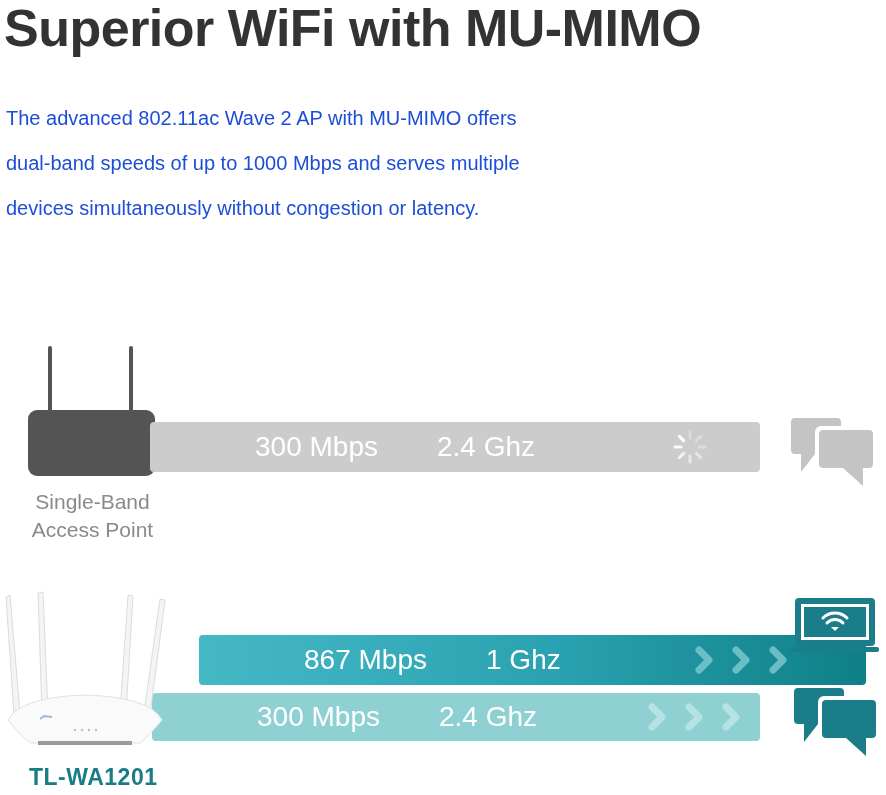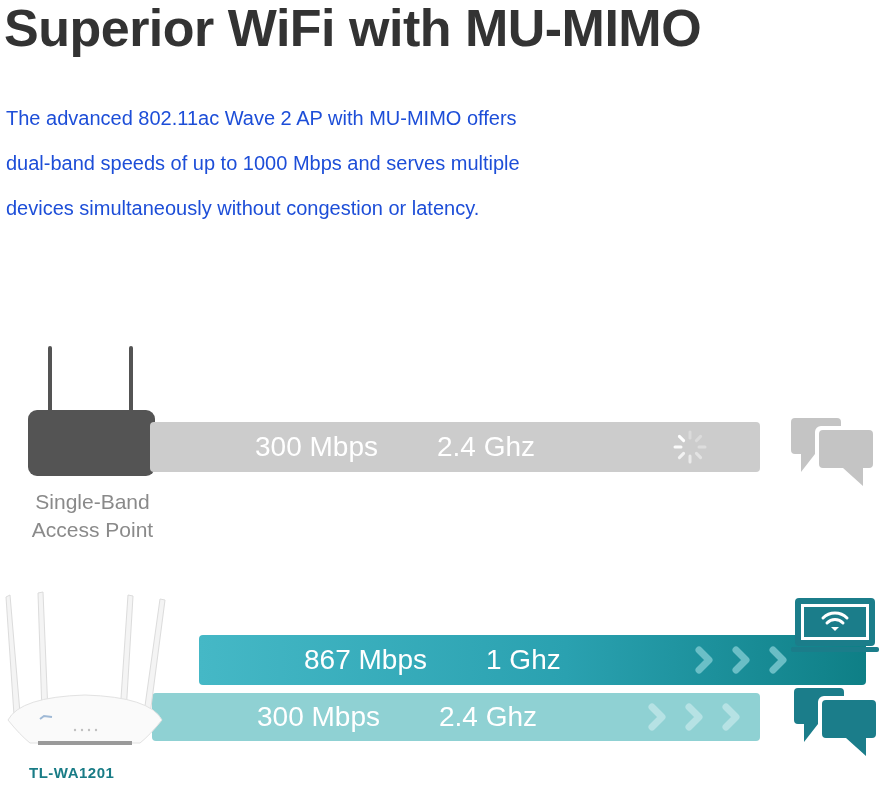--- a/index.html
+++ b/index.html
@@ -10,21 +10,21 @@
   .bar{position:absolute;border-radius:4px;color:#fff;font-size:28px;}
   .bar .spd{position:absolute;left:105px;top:50%;transform:translateY(-50%);white-space:nowrap;}
   .bar .band{position:absolute;left:287px;top:50%;transform:translateY(-50%);white-space:nowrap;}
   .gray-bar{left:150px;top:422px;width:610px;height:50px;background:#cccccc;}
   .teal-bar{left:152px;top:635px;width:667px;height:50px;background:linear-gradient(90deg,#45b8c6 0%,#2aa1b0 55%,#0e7f86 100%);margin-left:47px;}
   .light-bar{left:152px;top:693px;width:608px;height:48px;background:#8fd1d3;}
   .chev{position:absolute;top:50%;transform:translateY(-50%);}
   .router-single{position:absolute;left:28px;top:346px;width:128px;height:130px;}
   .label-single{position:absolute;left:20px;top:488px;width:145px;text-align:center;font-size:21px;line-height:28px;color:#8a8a8a;}
   .router-wa{position:absolute;left:0;top:585px;width:170px;height:170px;}
-  .label-wa{position:absolute;left:29px;top:764px;font-size:15px;font-weight:bold;color:#197c86;letter-spacing:0.5px;}
+  .label-wa{position:absolute;left:29px;top:764px;font-size:23px;font-weight:bold;color:#197c86;letter-spacing:0.5px;}
   .icon{position:absolute;}
 </style>
 </head>
 <body>
 
 <div class="title">Superior WiFi with MU-MIMO</div>
 <div class="desc">
   <div>The advanced 802.11ac Wave 2 AP with MU-MIMO offers</div>
   <div>dual-band speeds of up to 1000 Mbps and serves multiple</div>
   <div>devices simultaneously without congestion or latency.</div>

